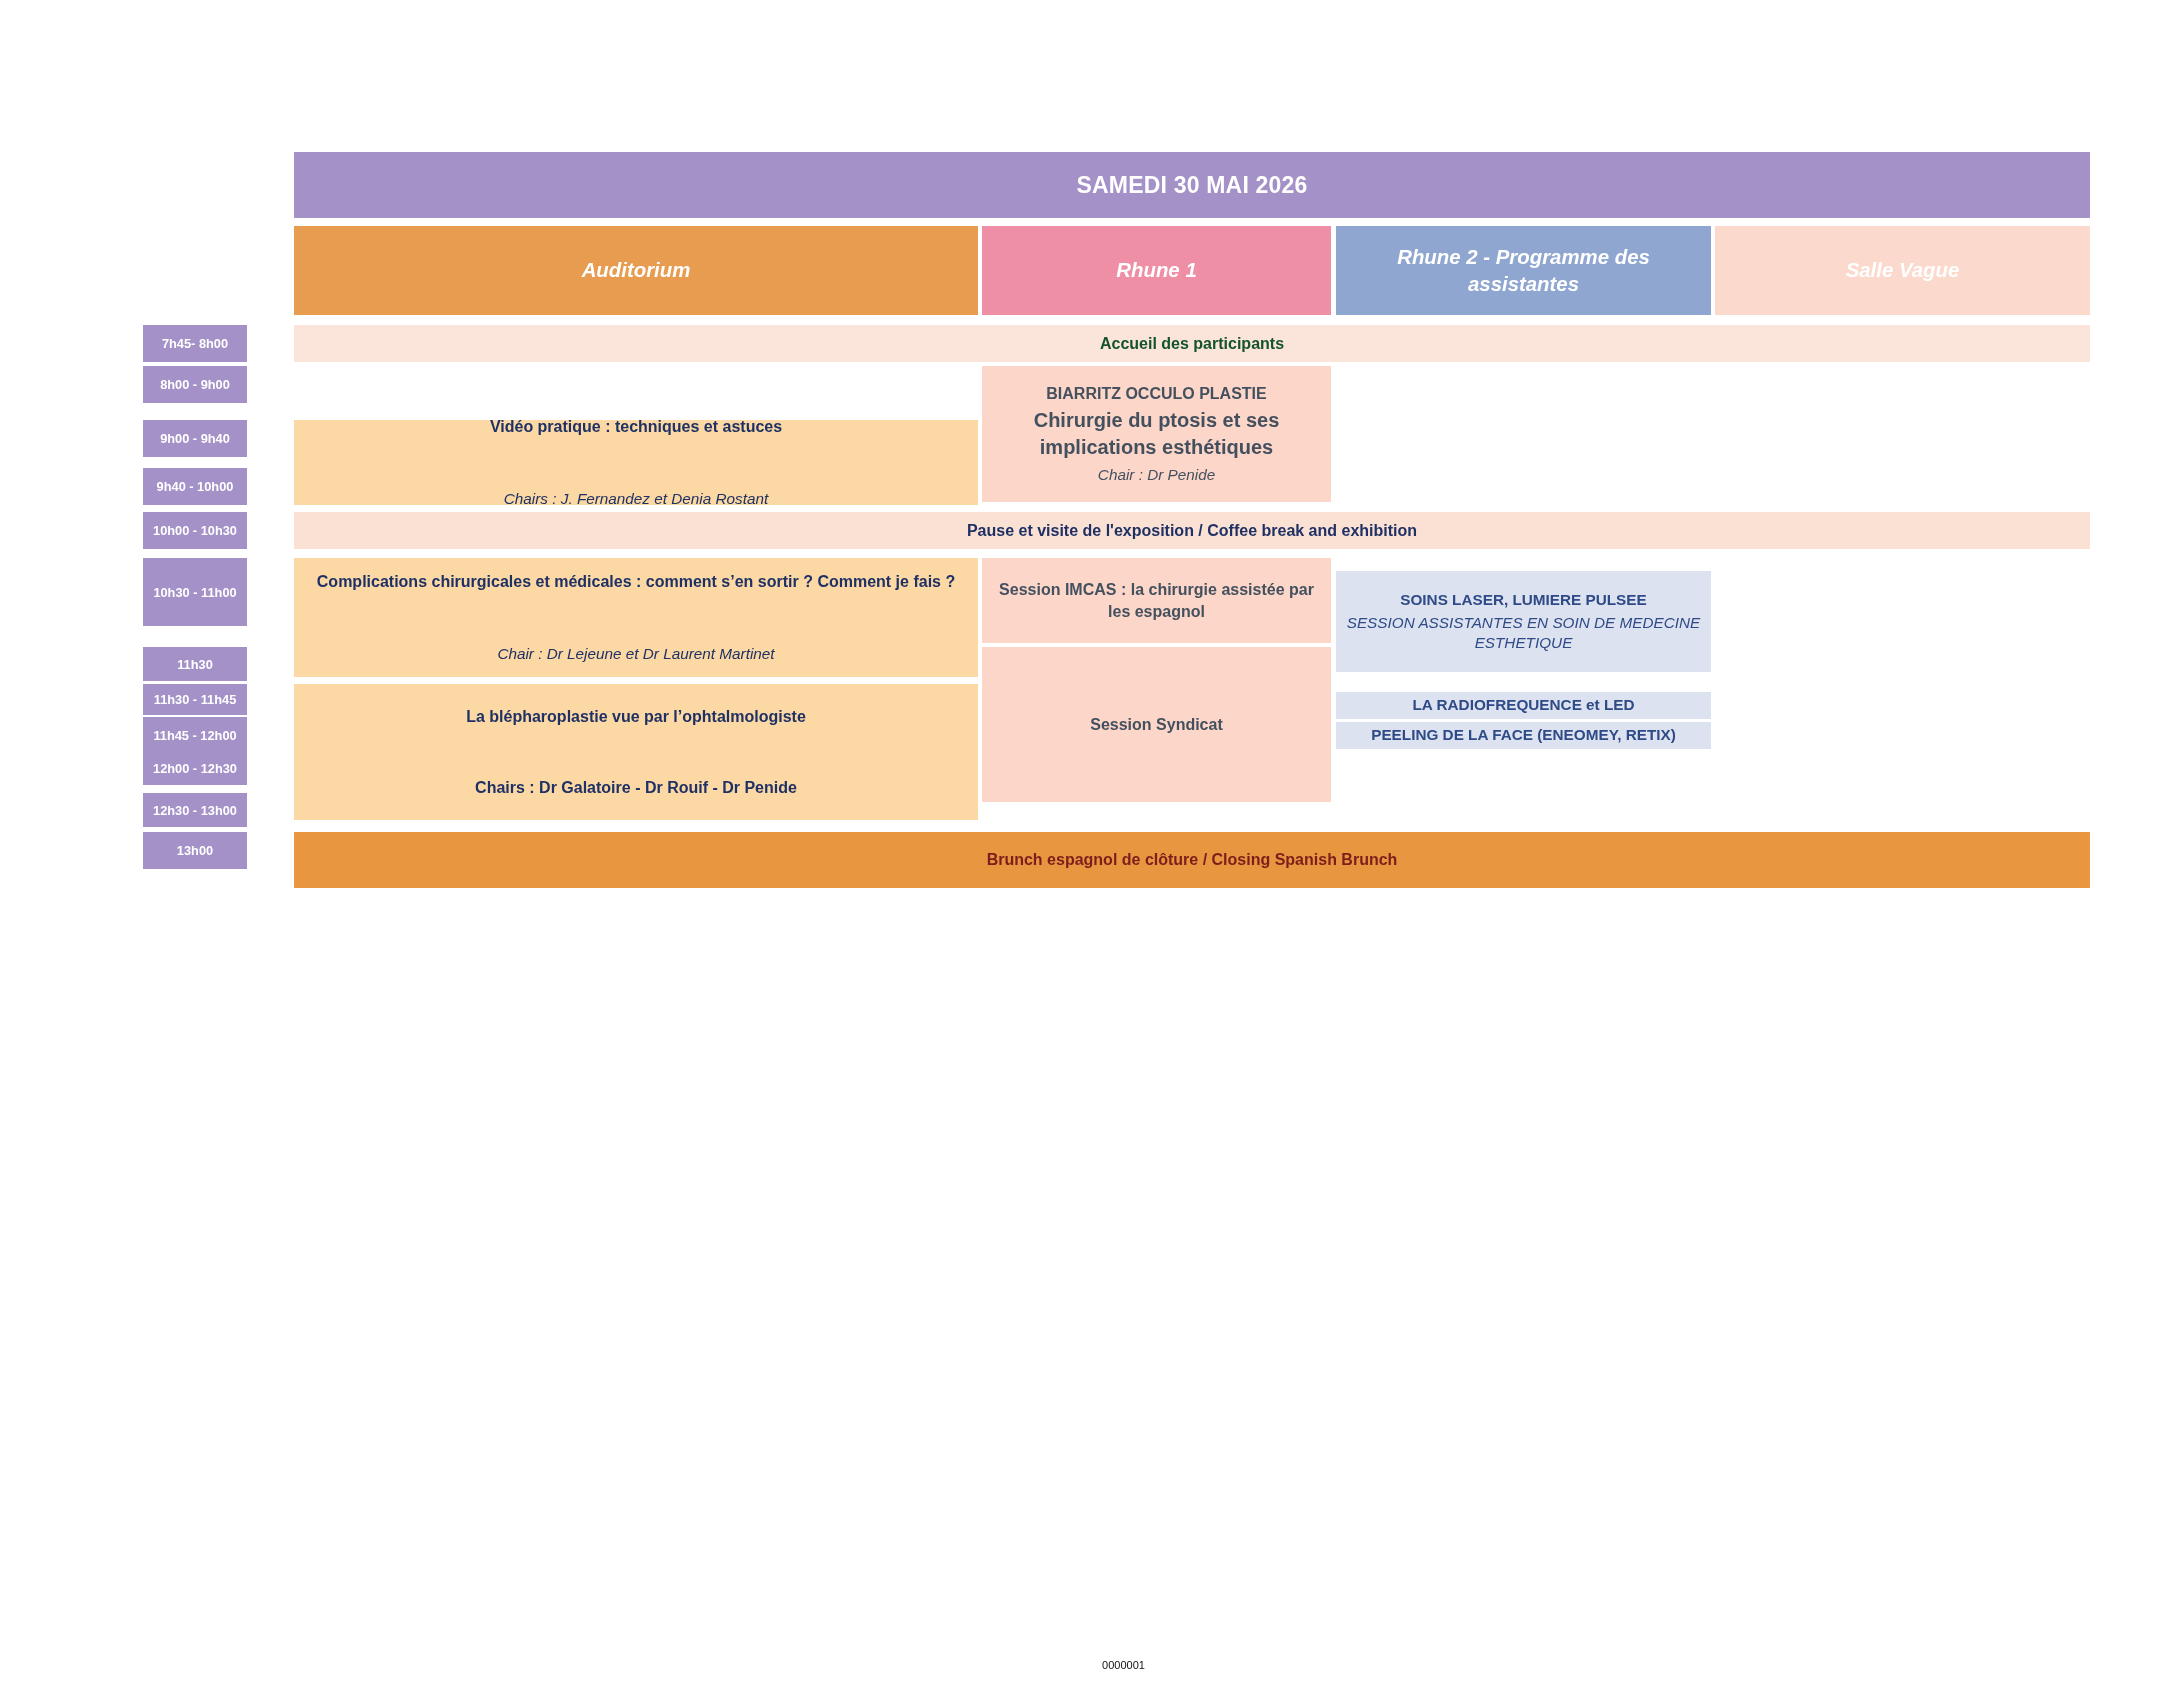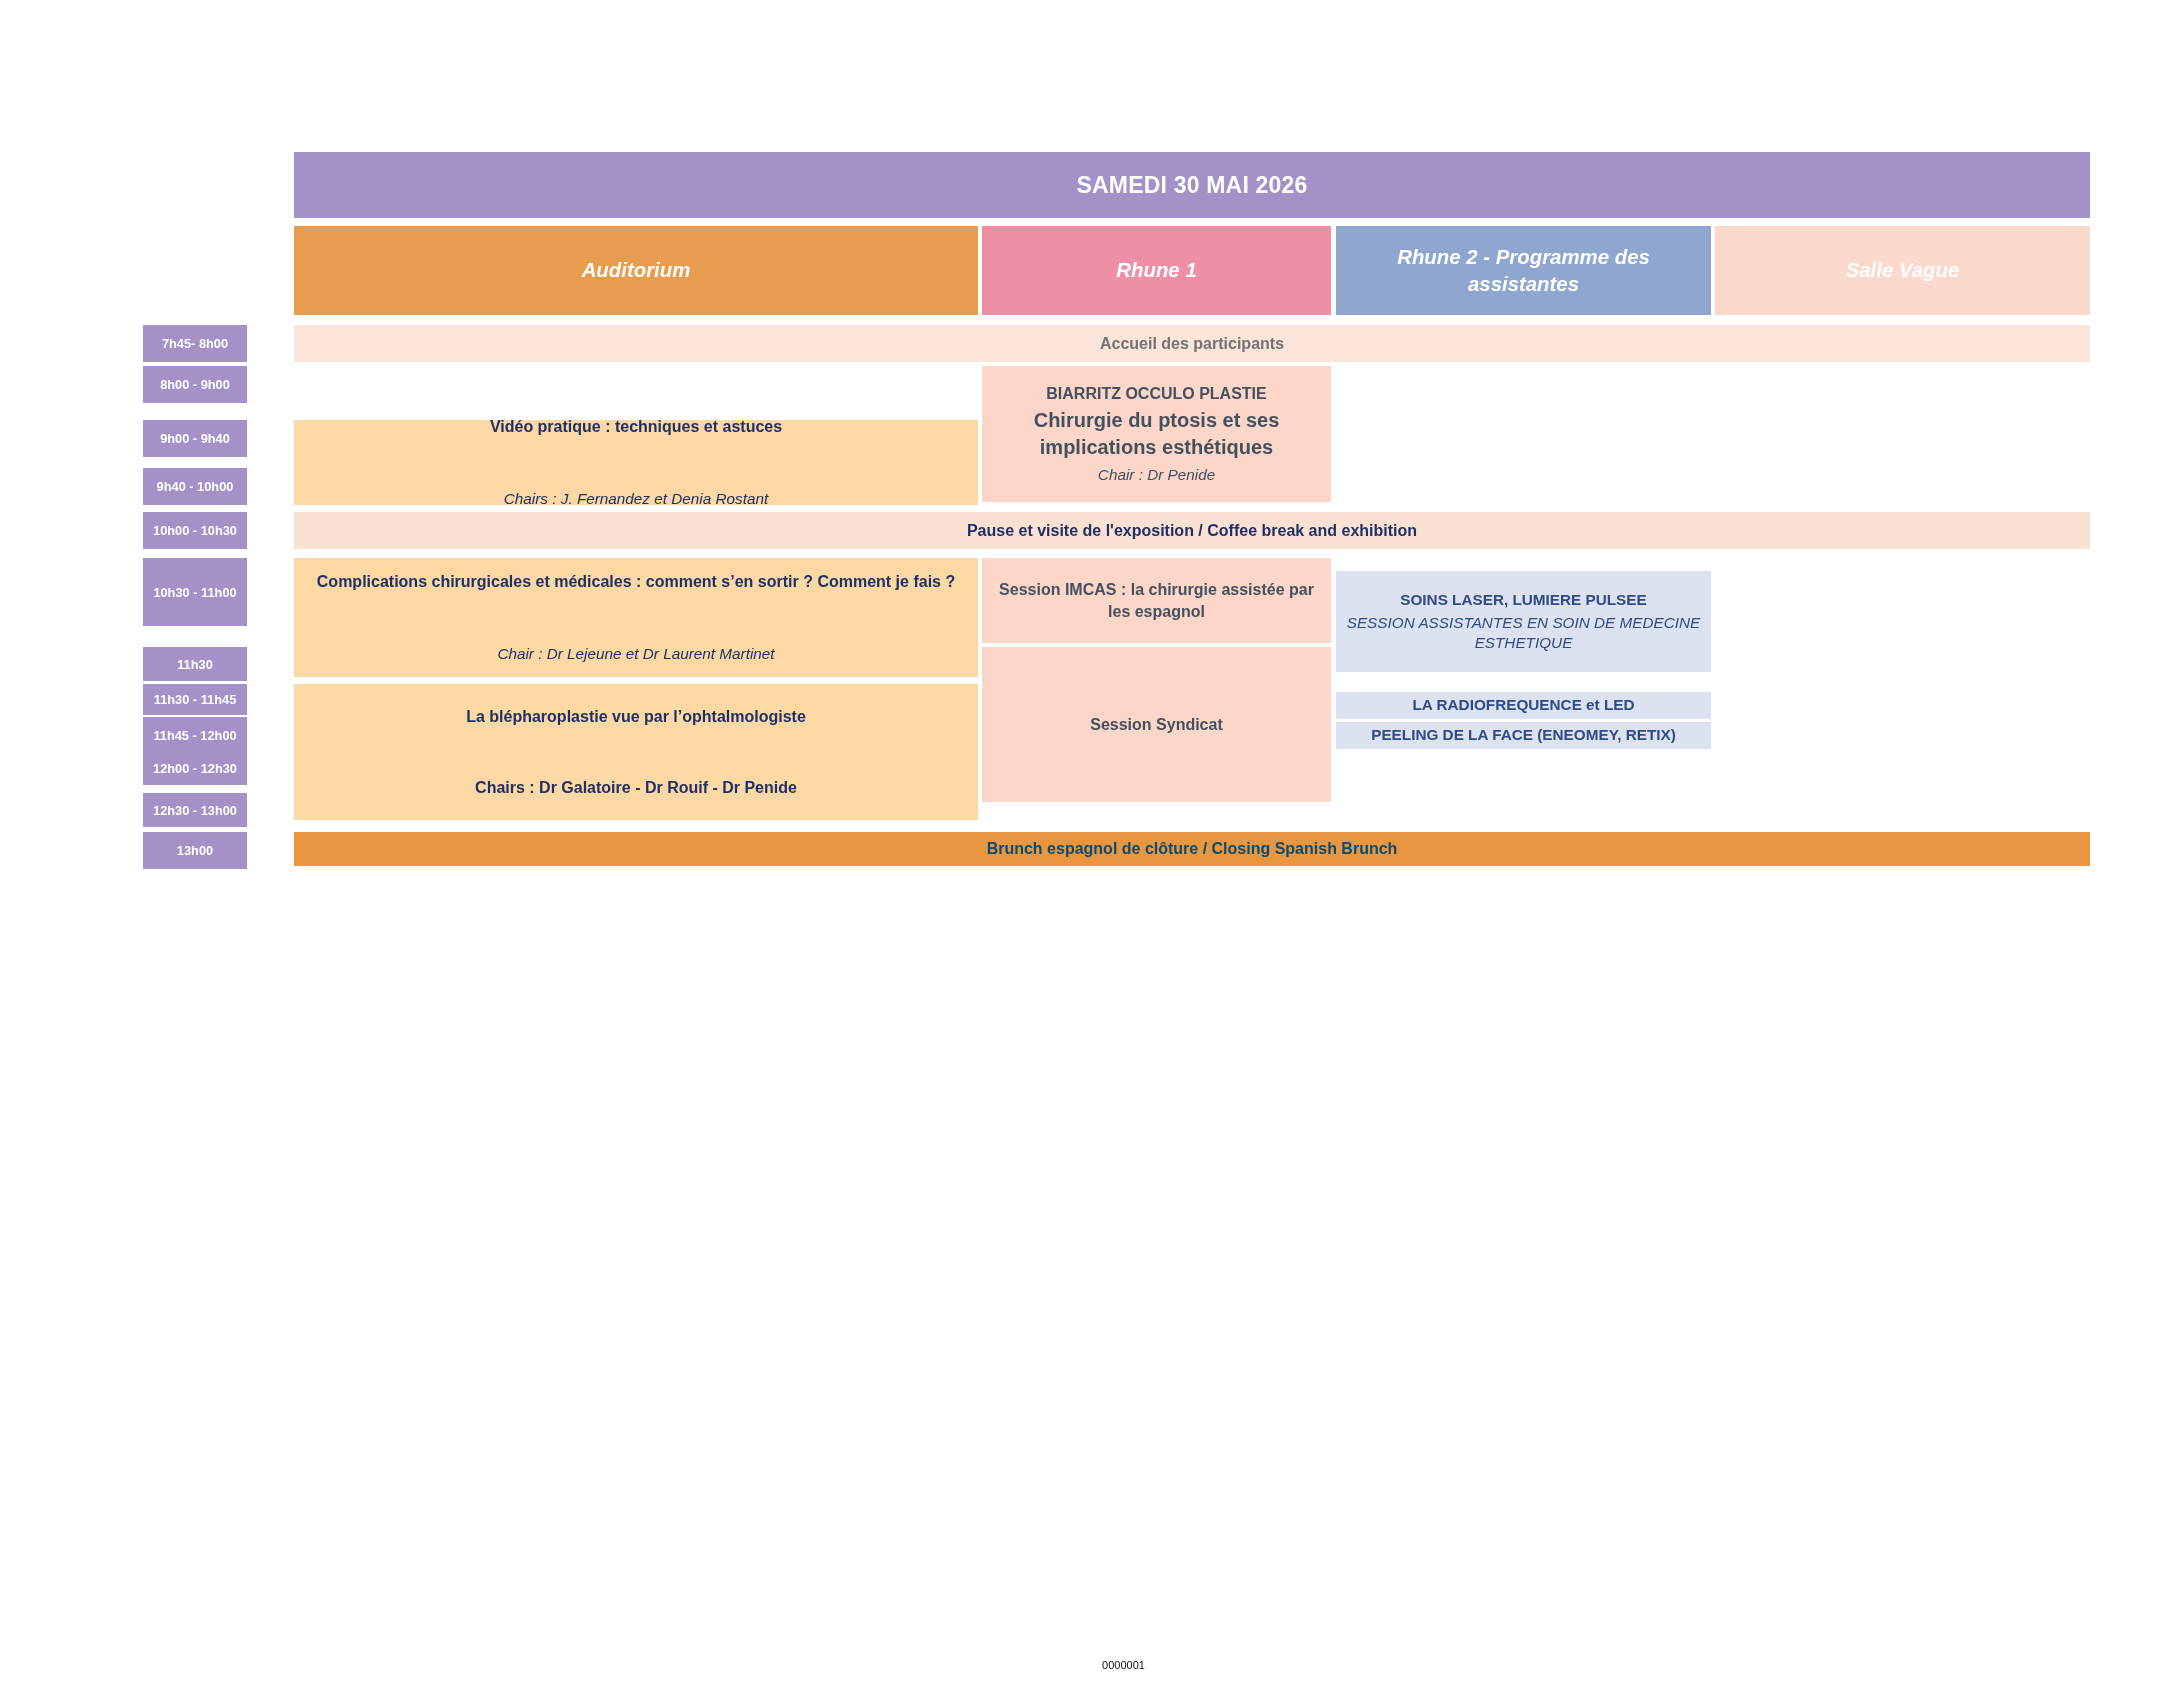--- a/index.html
+++ b/index.html
@@ -61,23 +61,23 @@
     box-sizing:border-box;
     text-align:center;
   }
 
   
   .band{
     left:266px;width:1796px;
     font-size:16px;
     font-weight:bold;
   }
-  .band-accueil{top:325px;height:37px;background:#fbe4da;color:#737373;}
+  .band-accueil{top:325px;height:37px;background:#fbe4da;color:#14532d;}
   .band-pause{top:512px;height:37px;background:#fbe0d4;color:#1f3164;}
-  .band-brunch{top:832px;height:34px;background:#e8963f;color:#0c4a6e;}
+  .band-brunch{top:832px;height:56px;background:#e8963f;color:#7f1d1d;}
 
   
   .aud-block{
     left:266px;width:684px;
     background:#fbd8a4;
     color:#1f3164;
     gap:48px;
   }
   .aud-video{top:420px;height:85px;}
   .aud-complic{top:558px;height:119px;}

